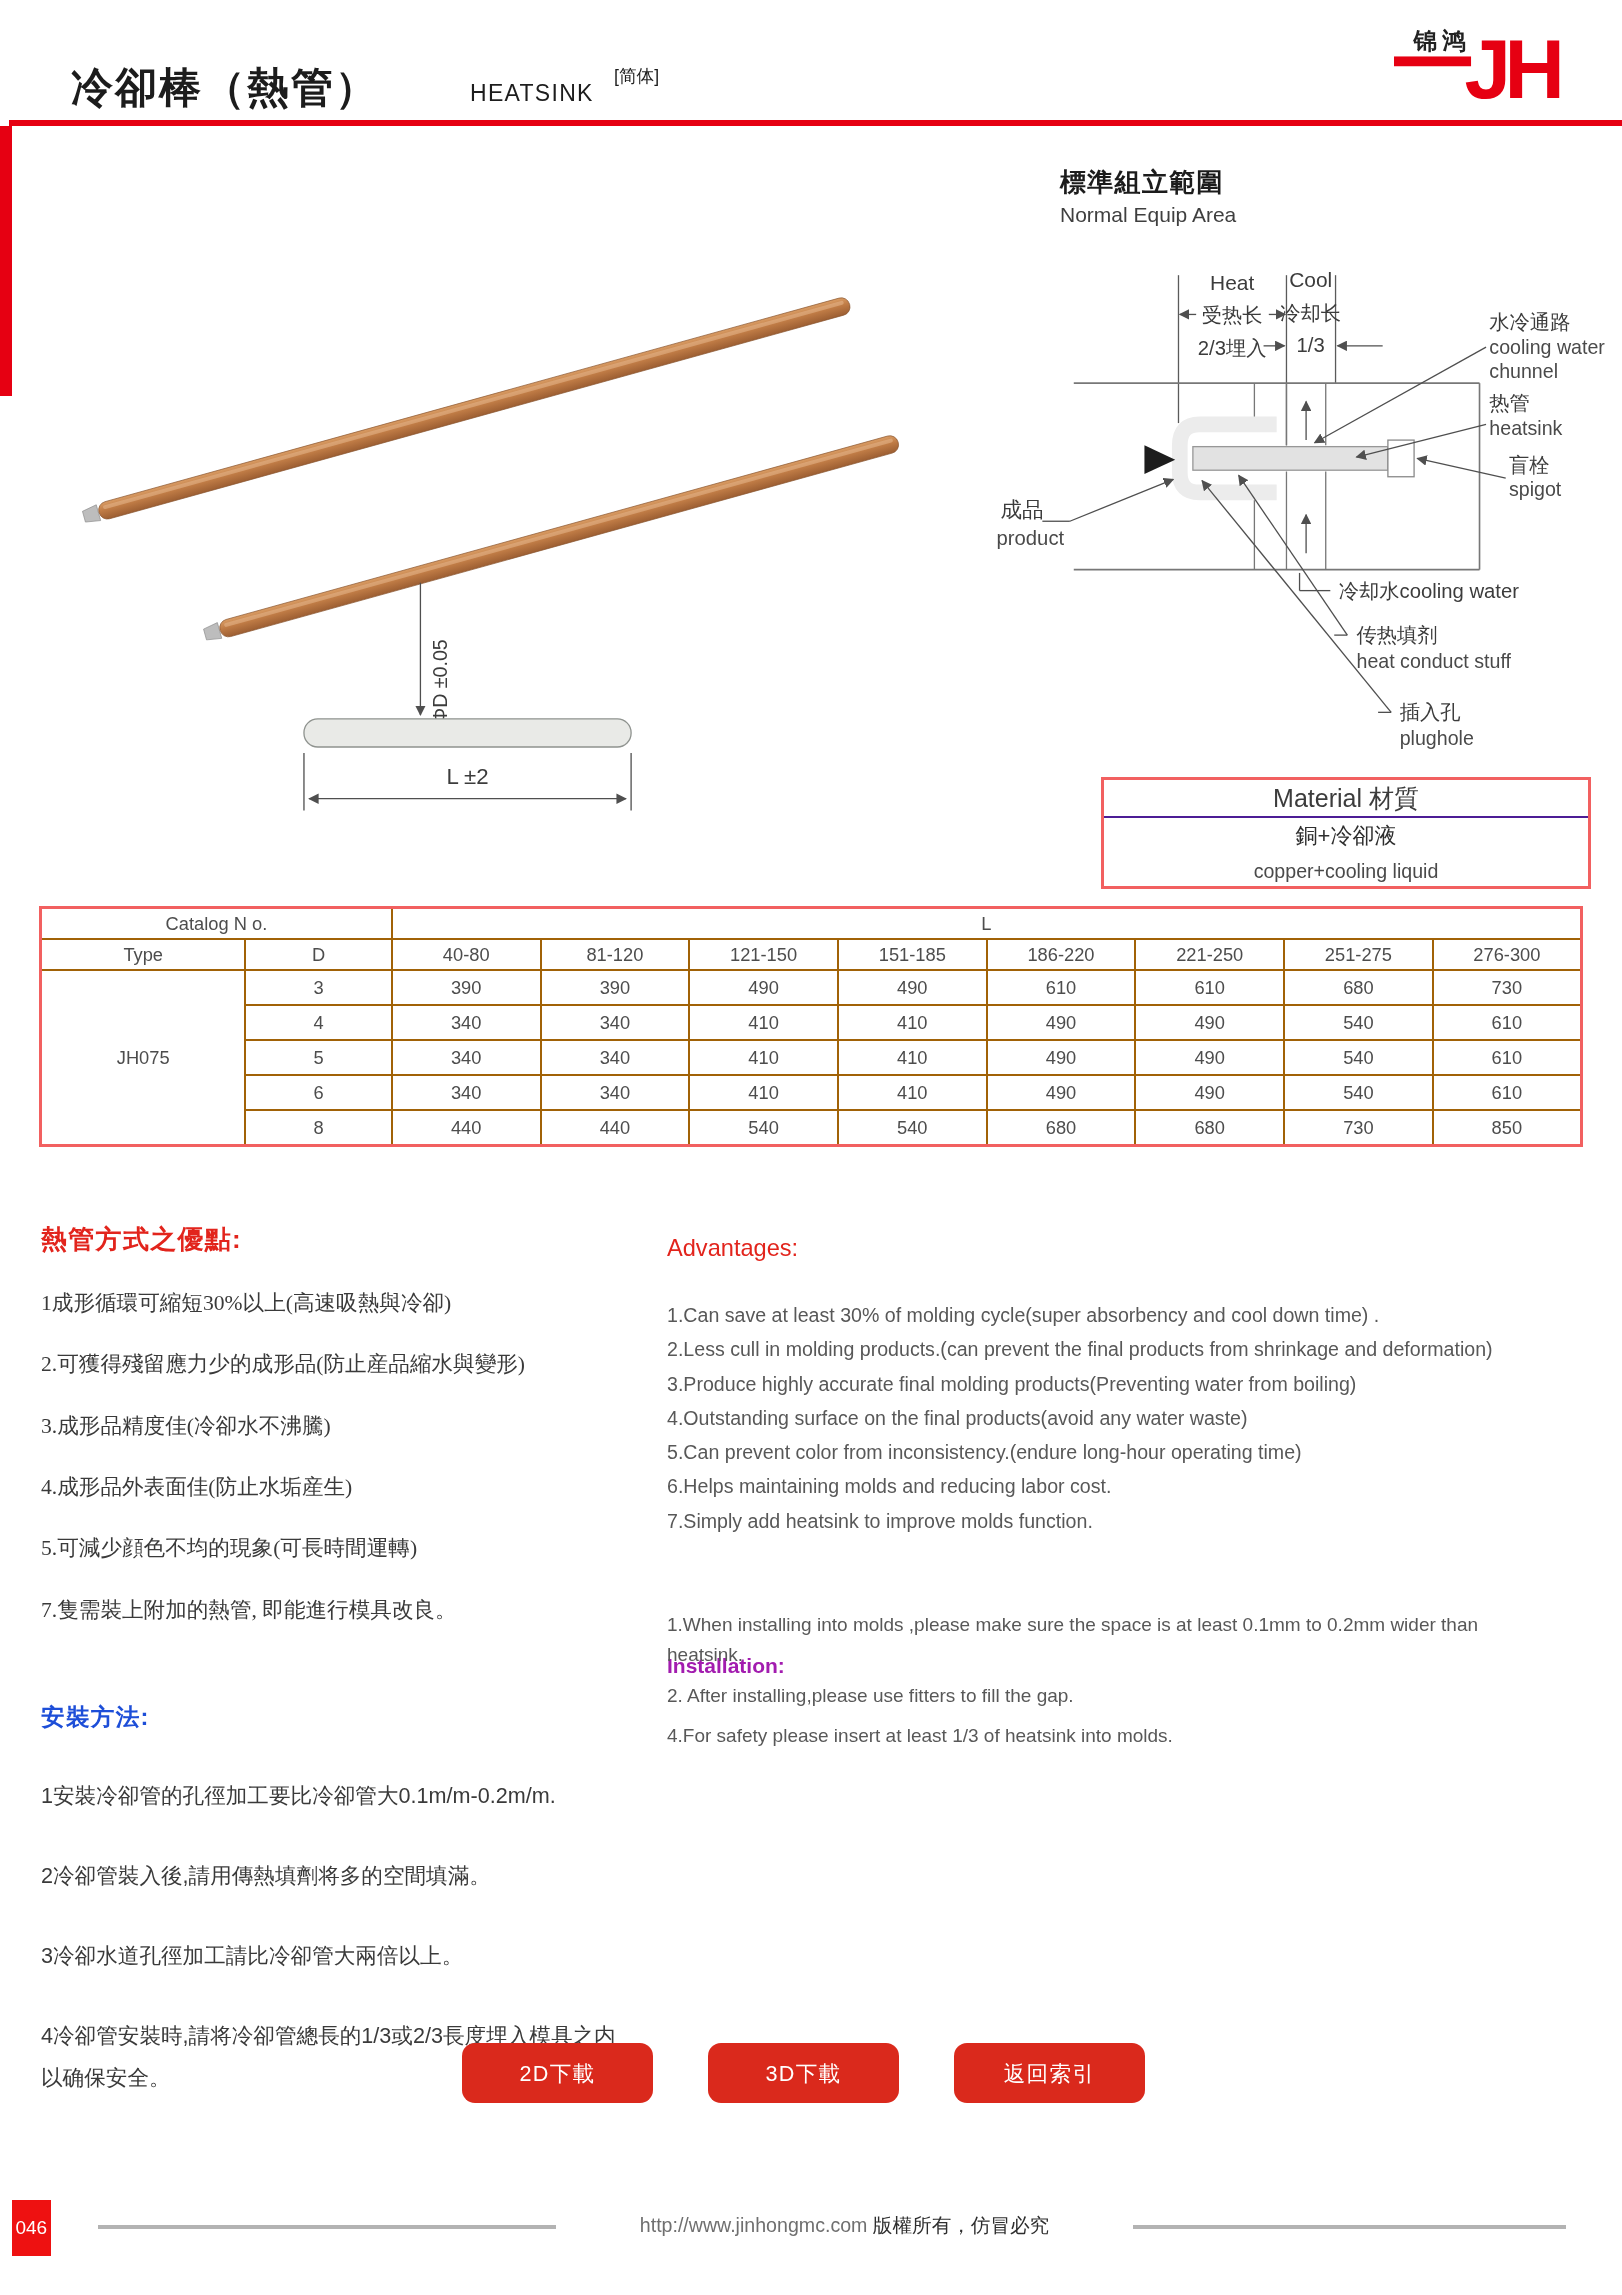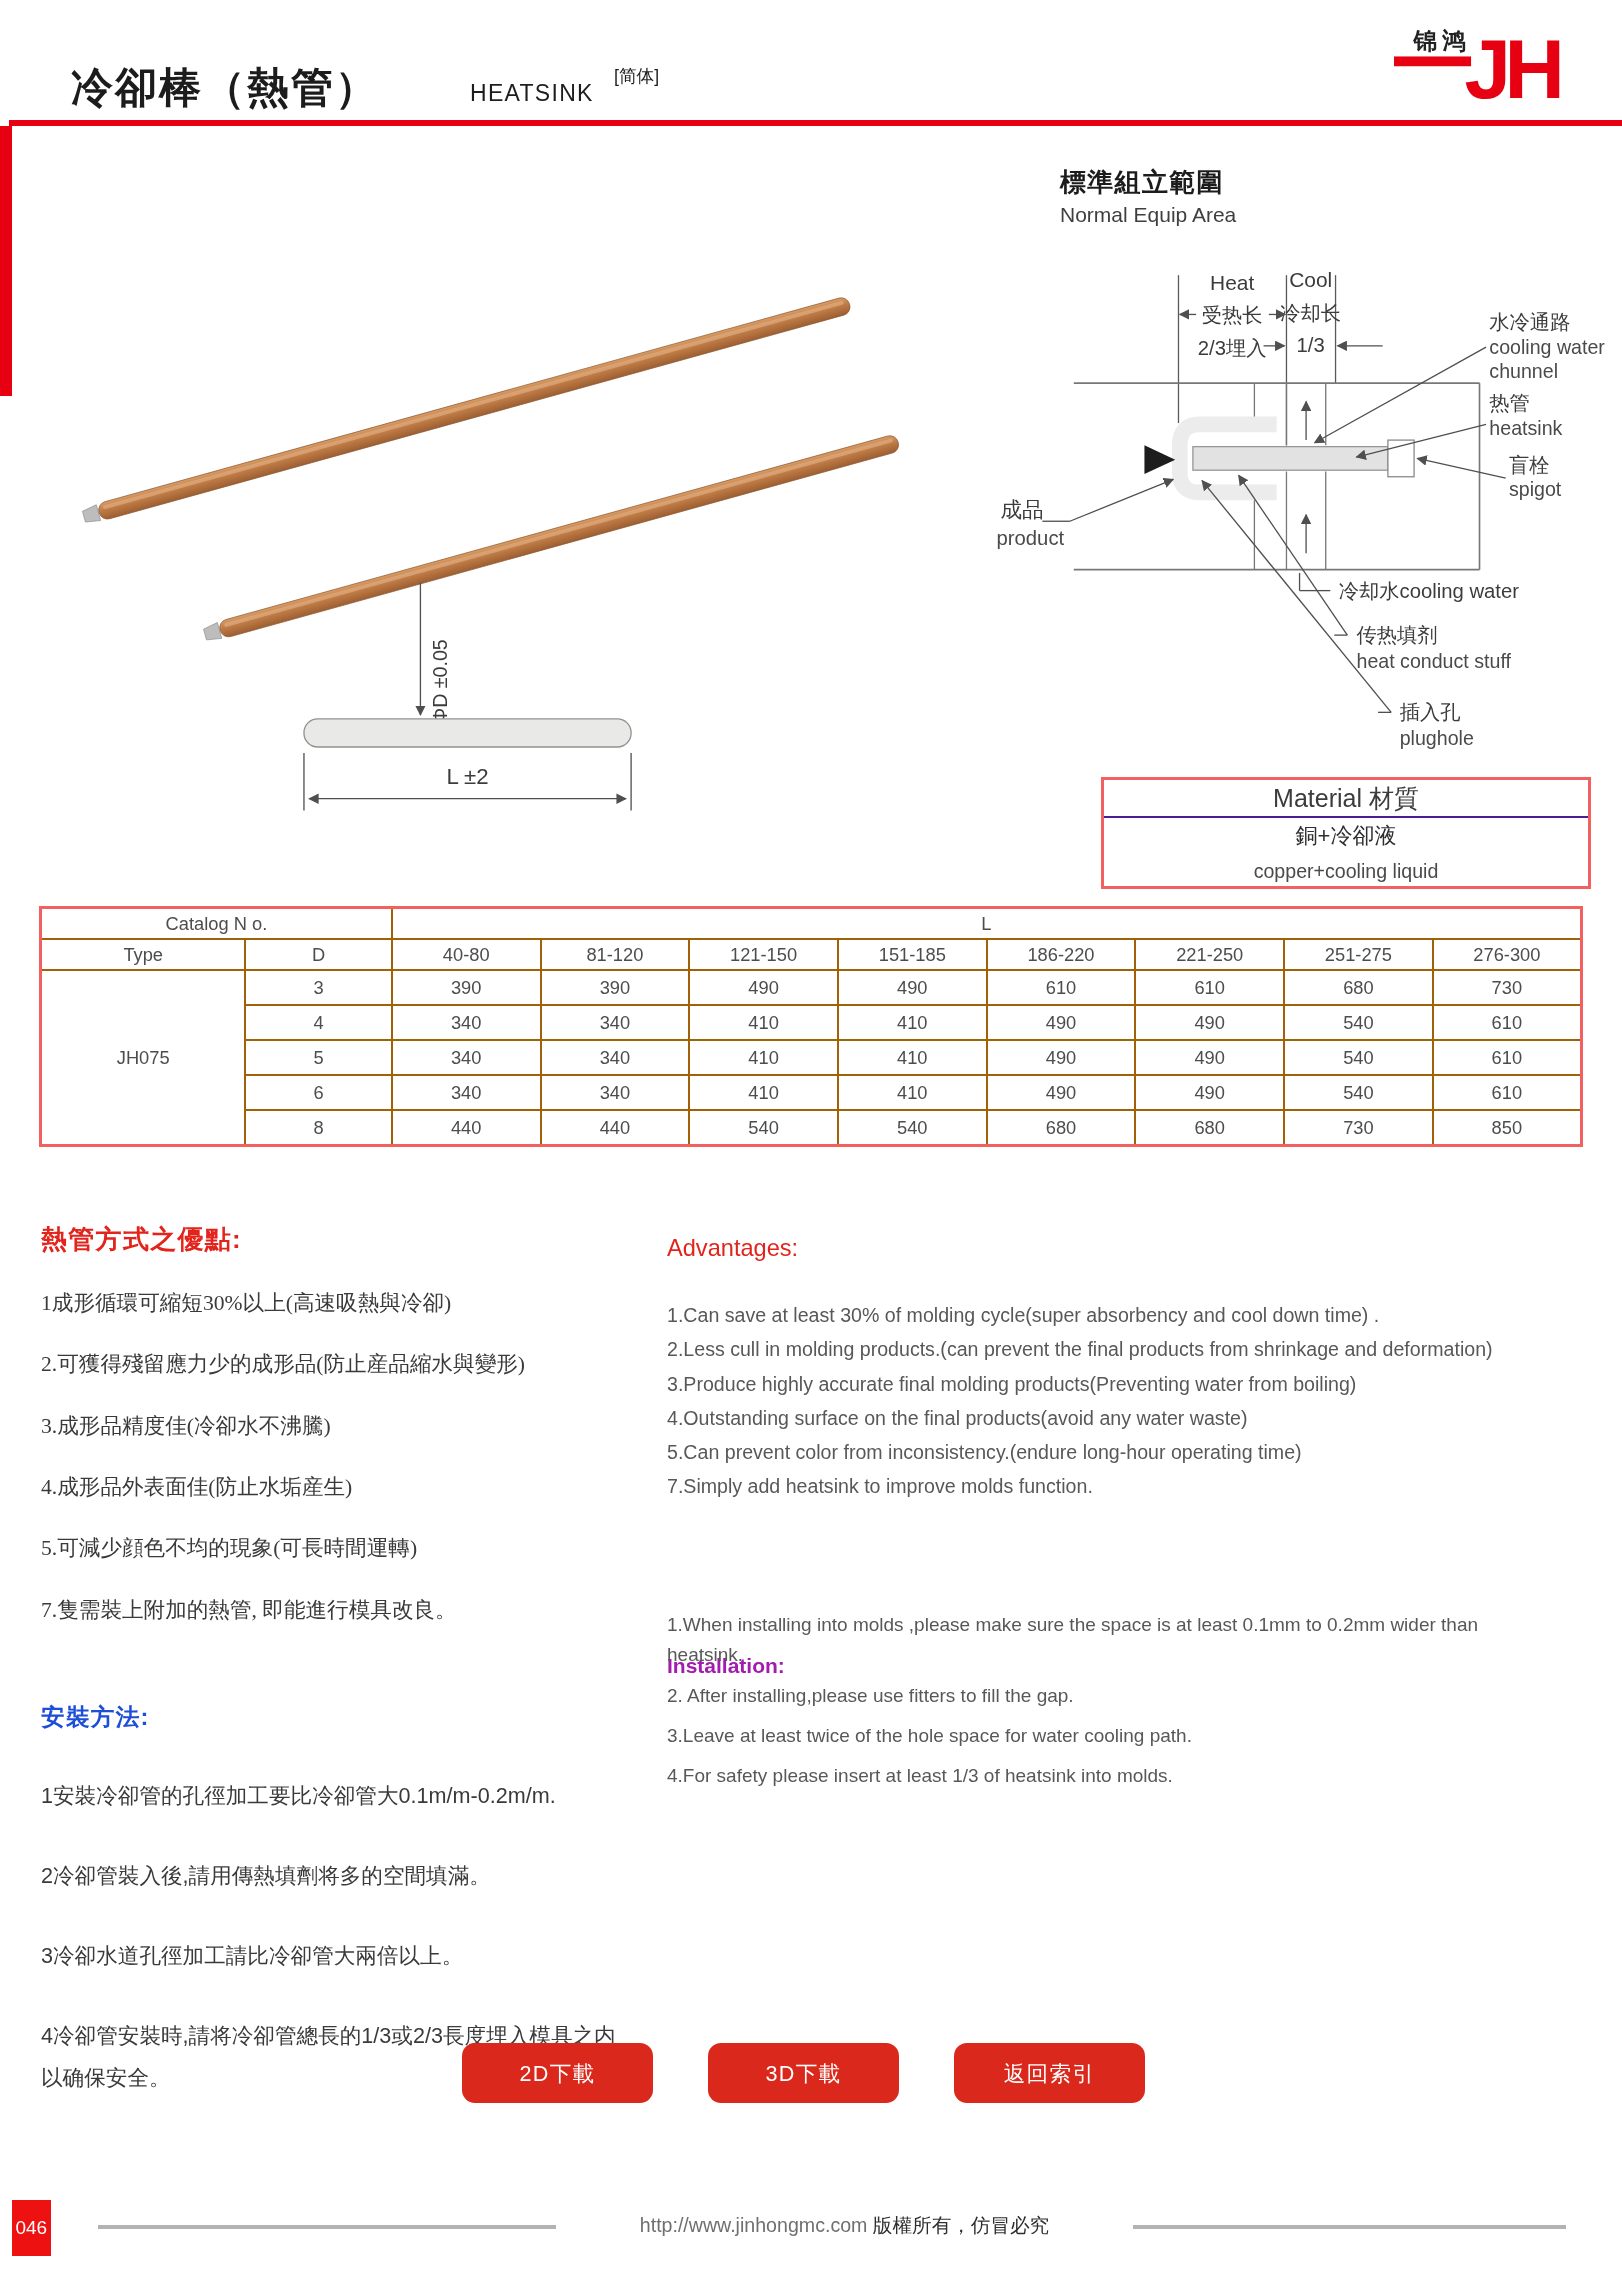--- a/index.html
+++ b/index.html
@@ -304,27 +304,27 @@
       <div class="li">4冷卻管安裝時,請将冷卻管總長的1/3或2/3長度埋入模具之内以确保安全。</div>
     </div>
 
   <div class="abs h-red-en">Advantages:</div>
   <div class="abs list-adv-en">
       <div class="li">1.Can save at least 30% of molding cycle(super absorbency and cool down time) .</div>
       <div class="li">2.Less cull in molding products.(can prevent the final products from shrinkage and deformation)</div>
       <div class="li">3.Produce highly accurate final molding products(Preventing water from boiling)</div>
       <div class="li">4.Outstanding surface on the final products(avoid any water waste)</div>
       <div class="li">5.Can prevent color from inconsistency.(endure long-hour operating time)</div>
+      <div class="li">6.Helps maintaining molds and reducing labor cost.</div>
       <div class="li">7.Simply add heatsink to improve molds function.</div>
     </div>
   <div class="abs h-blk-en">Installation:</div>
   <div class="abs list-inst-en">
       <div class="li">1.When installing into molds ,please make sure the space is at least 0.1mm to 0.2mm wider than heatsink.</div>
       <div class="li">2. After installing,please use fitters to fill the gap.</div>
-      <div class="li">3.Leave at least twice of the hole space for water cooling path.</div>
       <div class="li">4.For safety please insert at least 1/3 of heatsink into molds.</div>
     </div>
 
   <div class="abs btn-row">
       <div class="btn">2D下載</div>
       <div class="btn">3D下載</div>
       <div class="btn">返回索引</div>
     </div>
 
   <div class="abs page-box">046</div>

